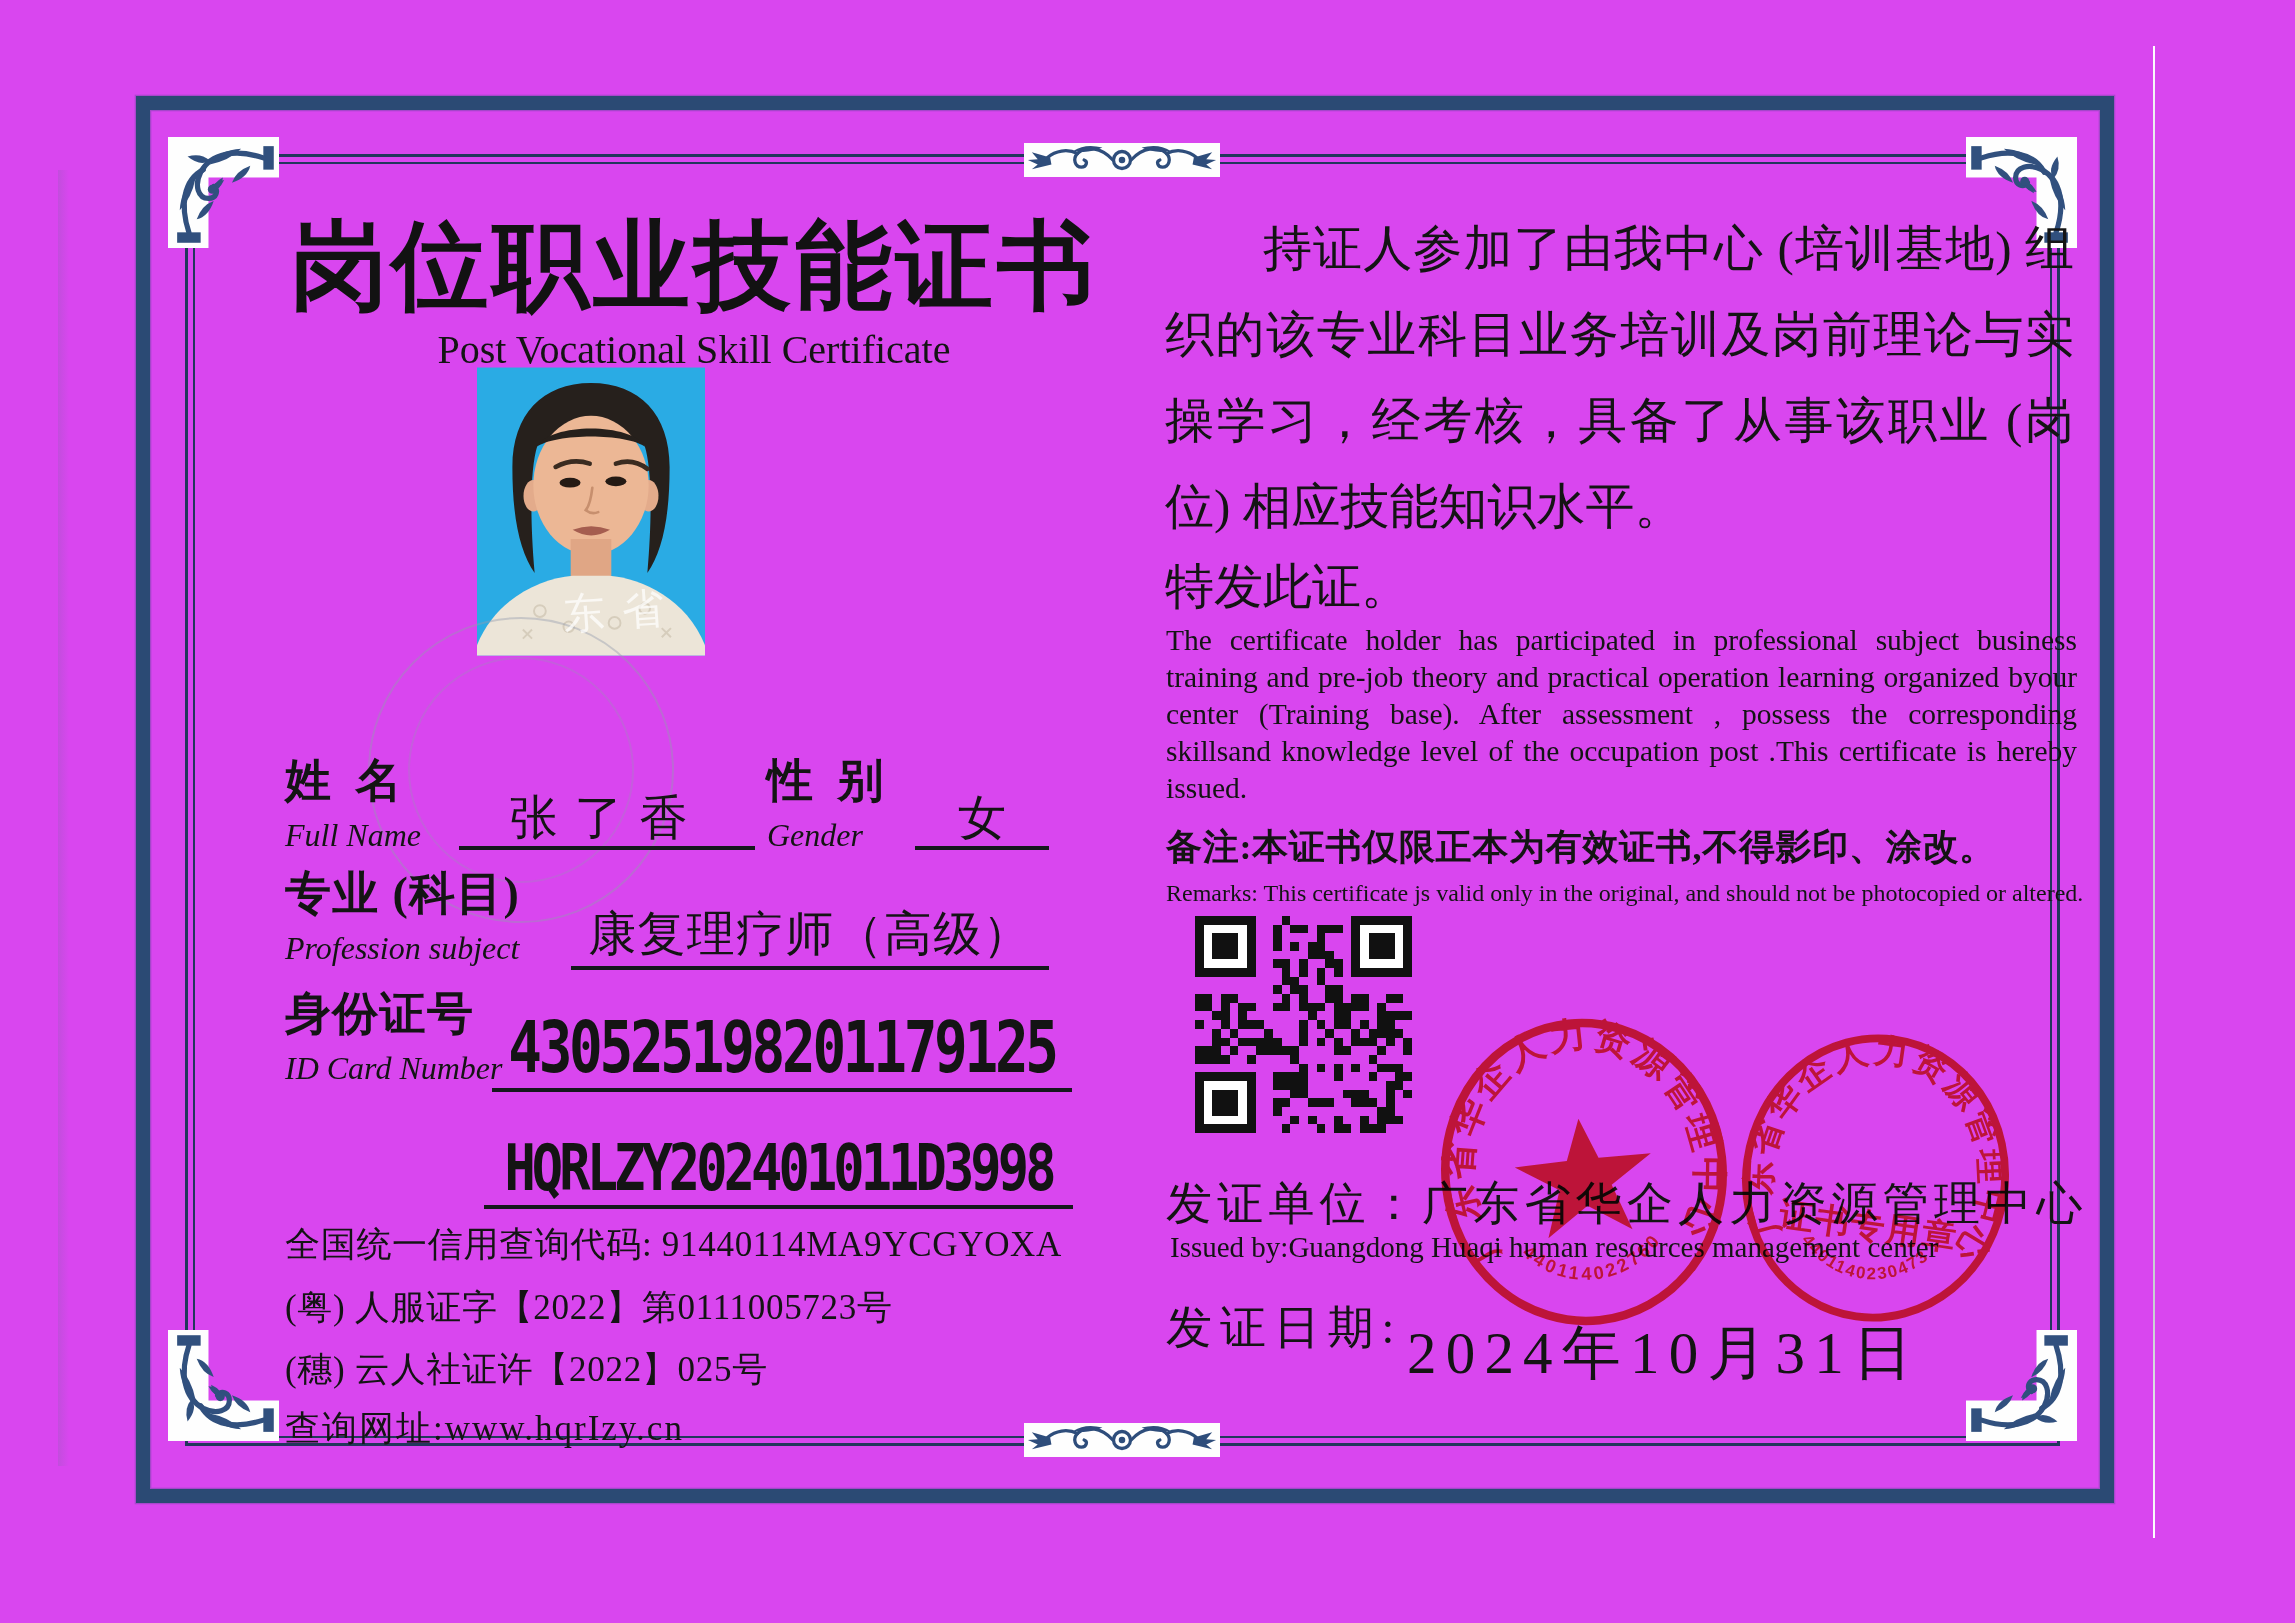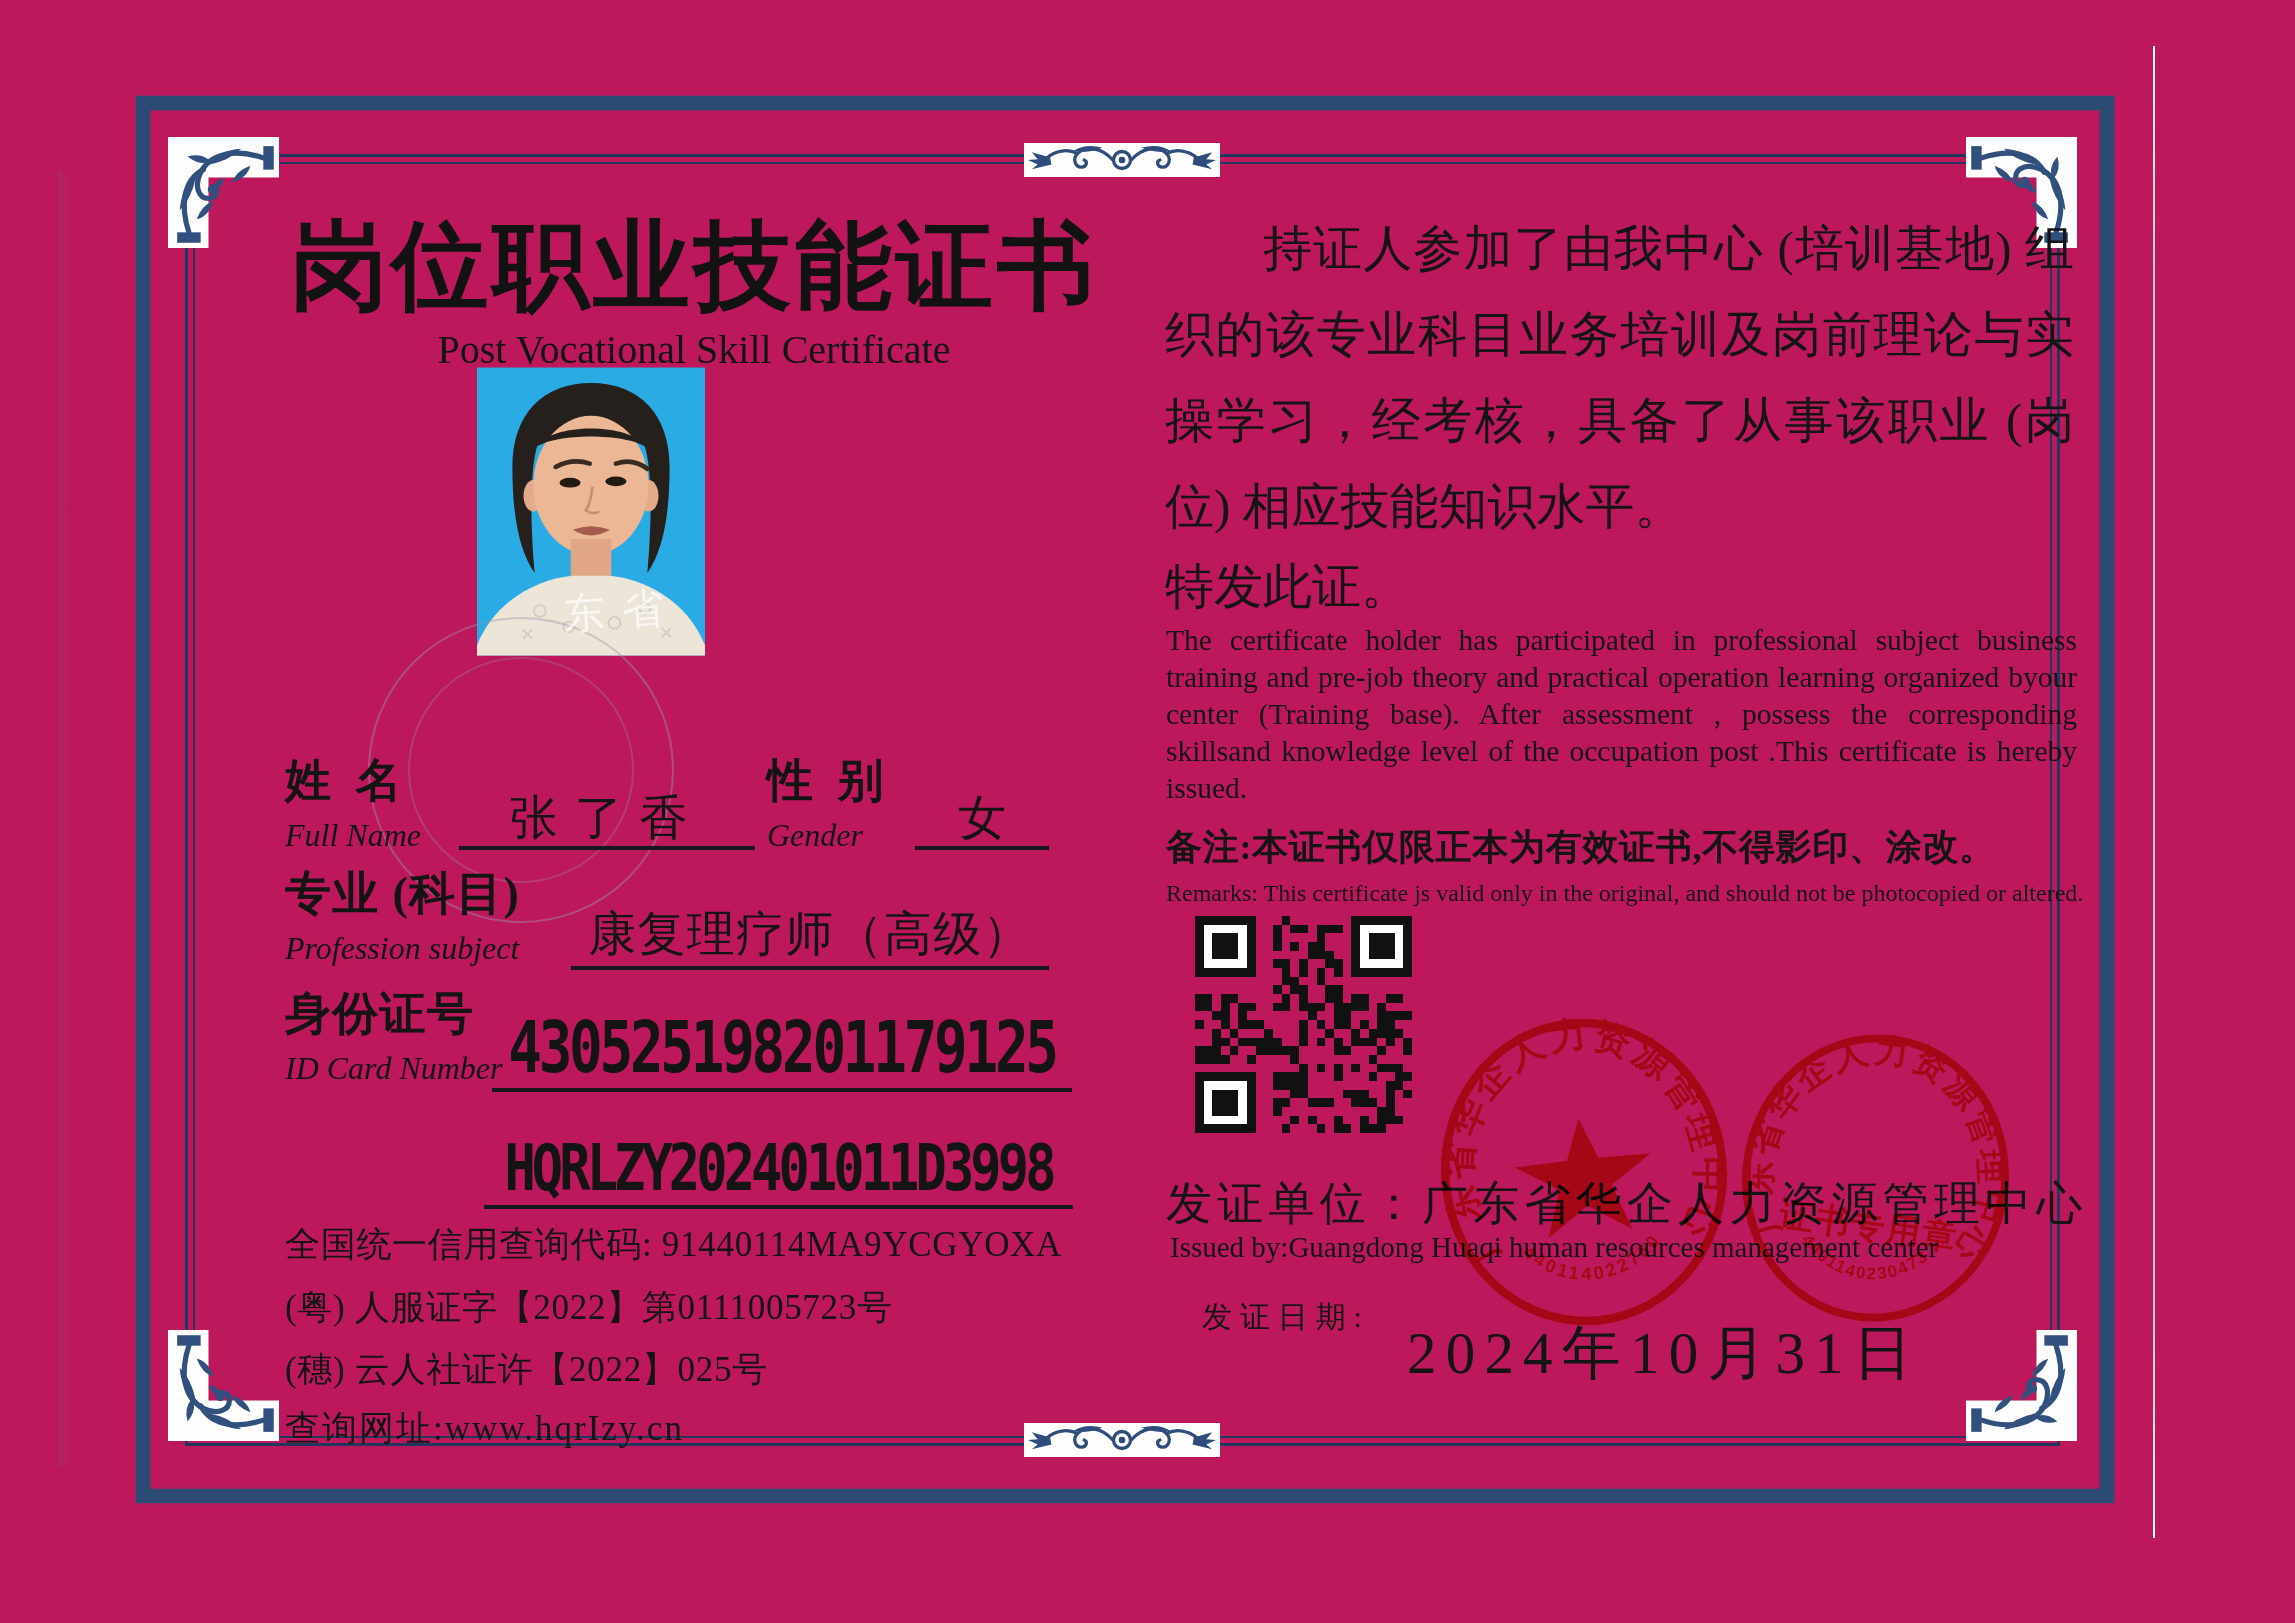--- a/index.html
+++ b/index.html
@@ -1,16 +1,16 @@
 <!DOCTYPE html>
 <html style="font-size:10.5px"><head>
 <meta charset="utf-8">
 <style>
   html,body{margin:0;padding:0;background:#ffffff;}
-  #page{position:relative;width:2295px;height:1623px;background:#be185d;overflow:hidden;
+  #page{position:relative;width:2295px;height:1623px;background:#d946ef;overflow:hidden;
         font-family:"Liberation Serif","DejaVu Serif",serif;color:#141414;}
   [data-name]{box-sizing:border-box;}
 
   
   .fold-line{position:absolute;left:2153px;top:46px;width:2px;height:1492px;
              background:linear-gradient(#fff,#c9ced3 15%,#c9ced3 85%,#fff);}
   .edge-shade{position:absolute;left:58px;top:170px;width:10.5px;height:1296px;
               background:linear-gradient(90deg,rgba(90,110,140,.18),rgba(90,110,140,0));}
 
   
@@ -66,22 +66,22 @@
   .para-cn2{position:absolute;left:1165px;top:554px;font-size:49px;z-index:4;}
   .para-en{position:absolute;left:1166px;top:622px;width:911px;font-size:29.5px;
            line-height:37px;text-align:justify;z-index:4;}
   .remarks-cn{position:absolute;left:1166px;top:823px;font-size:36px;font-weight:700;
               letter-spacing:0.7px;white-space:nowrap;z-index:4;}
   .remarks-en{position:absolute;left:1166px;top:880px;font-size:24px;white-space:nowrap;z-index:4;}
   .qr{position:absolute;left:1195px;top:916px;width:217px;height:217px;z-index:4;}
   .issued-cn{position:absolute;left:1166px;top:1173px;font-size:46px;letter-spacing:5.2px;
              white-space:nowrap;z-index:4;}
   .issued-en{position:absolute;left:1170px;top:1231px;font-size:29px;white-space:nowrap;z-index:4;}
-  .date-label{position:absolute;left:1166px;top:1297px;font-size:30px;letter-spacing:7.9px;
-              white-space:nowrap;z-index:4;margin-left:36px;}
+  .date-label{position:absolute;left:1166px;top:1297px;font-size:46px;letter-spacing:7.9px;
+              white-space:nowrap;z-index:4;}
   .date-value{position:absolute;left:1407px;top:1314px;font-size:59px;letter-spacing:9.2px;
               white-space:nowrap;z-index:4;}
 
   .stamp{position:absolute;z-index:6;mix-blend-mode:multiply;opacity:.92;}
   .stamp-left{left:1431px;top:1013px;width:306px;height:318px;transform:rotate(-6deg);}
   .stamp-right{left:1732px;top:1029px;width:287px;height:298px;transform:rotate(8deg);}
 
   .defs-holder{position:absolute;width:0;height:0;overflow:hidden;}
 </style>
 </head>

